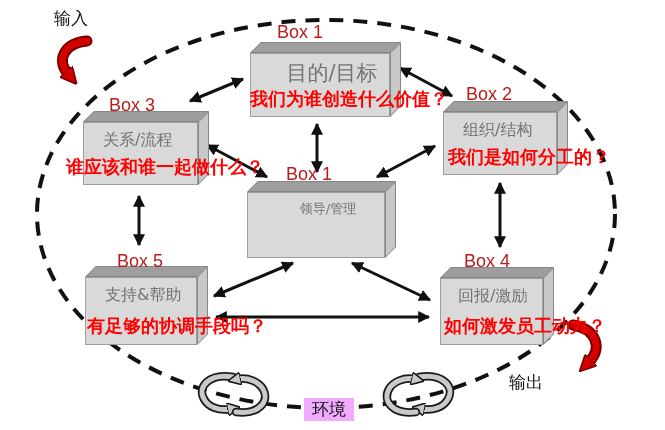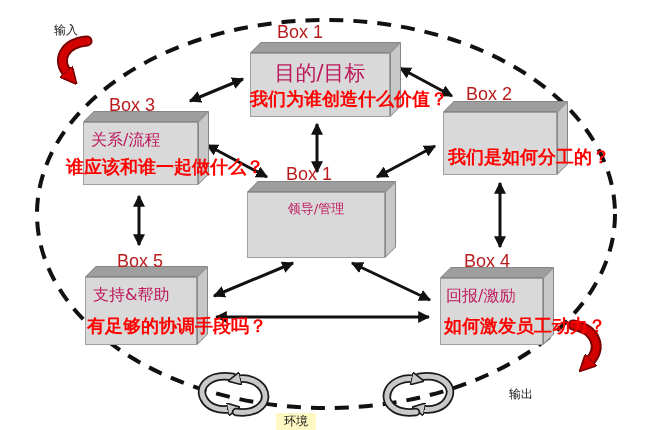--- a/index.html
+++ b/index.html
@@ -19,22 +19,23 @@
   .cube .face-side {
     position:absolute; top:0; right:-11px; width:11px; height:100%;
     background:#c8c8c8; border:1px solid #868686; box-sizing:border-box;
     transform:skewY(-45deg); transform-origin:0 0;
   }
   .cube .face-front {
     position:absolute; left:0; top:0; width:100%; height:100%;
     background:#d9d9d9; border:1px solid #9f9f9f; box-sizing:border-box;
   }
   .cube .title {
-    position:absolute; color:#be185d; font-size:16px; line-height:1.15;
+    position:absolute; color:#737373; font-size:16px; line-height:1.15;
     white-space:nowrap;
+    padding-left:12px;
   }
   .cube .question {
     position:absolute; color:#ff0000; font-weight:bold; font-size:18px;
     white-space:nowrap; line-height:1.1;
   }
 
   #box1 { left:250px; top:53px;  width:140px; height:64px; }
   #box1 .title { top:8px; left:0; width:100%; text-align:center; font-size:21px; }
   #box1 .question { bottom:8px; left:0; width:100%; text-align:center; }
 
@@ -64,24 +65,24 @@
     font-family:"Liberation Sans", sans-serif; white-space:nowrap;
   }
   #lbl-box1 { left:277px; top:22px; }
   #lbl-box2 { left:466px; top:84px; }
   #lbl-box3 { left:109px; top:95px; }
   #lbl-box4 { left:464px; top:251px; }
   #lbl-box5 { left:117px; top:251px; }
   #lbl-box6 { left:286px; top:164px; }
 
   
-  .edge { position:absolute; color:#111; font-size:12px; white-space:nowrap;margin-top:15px; }
+  .edge { position:absolute; color:#111; font-size:17px; white-space:nowrap; }
   #lbl-input  { left:54px;  top:7px; }
   #lbl-output { left:509px; top:371px; }
-  #lbl-env    { left:276px; top:398px; background:#fef9c3; padding:0 8px;font-family:Liberation Mono, monospace; }
+  #lbl-env    { left:304px; top:398px; background:#f0abfc; padding:0 8px;font-family:Liberation Mono, monospace; }
 
   
   .dash-ellipse { fill:none; stroke:#111; stroke-width:4; stroke-dasharray:14 10; }
   .conn { stroke:#111; stroke-width:3; }
   .red-under { fill:none; stroke:#7a0000; stroke-width:11; stroke-linecap:round; }
   .red-over  { fill:none; stroke:#d40000; stroke-width:7;  stroke-linecap:round; }
   .swirl-under { fill:none; stroke:#1a1a1a; stroke-width:8.5; stroke-linecap:round; }
   .swirl-over  { fill:none; stroke:#c9c9c9; stroke-width:5;   stroke-linecap:round; }
 </style>
 </head>
@@ -147,20 +148,21 @@
     <div class="face-side"></div>
     <div class="face-front"></div>
     <div class="title">目的/目标</div>
     <div class="question">我们为谁创造什么价值？</div>
   </div>
 
   <div class="cube" id="box2">
     <div class="face-top"></div>
     <div class="face-side"></div>
     <div class="face-front"></div>
+    <div class="title">组织/结构</div>
     <div class="question">我们是如何分工的？</div>
   </div>
 
   <div class="cube" id="box3">
     <div class="face-top"></div>
     <div class="face-side"></div>
     <div class="face-front"></div>
     <div class="title">关系/流程</div>
     <div class="question">谁应该和谁一起做什么？</div>
   </div>

